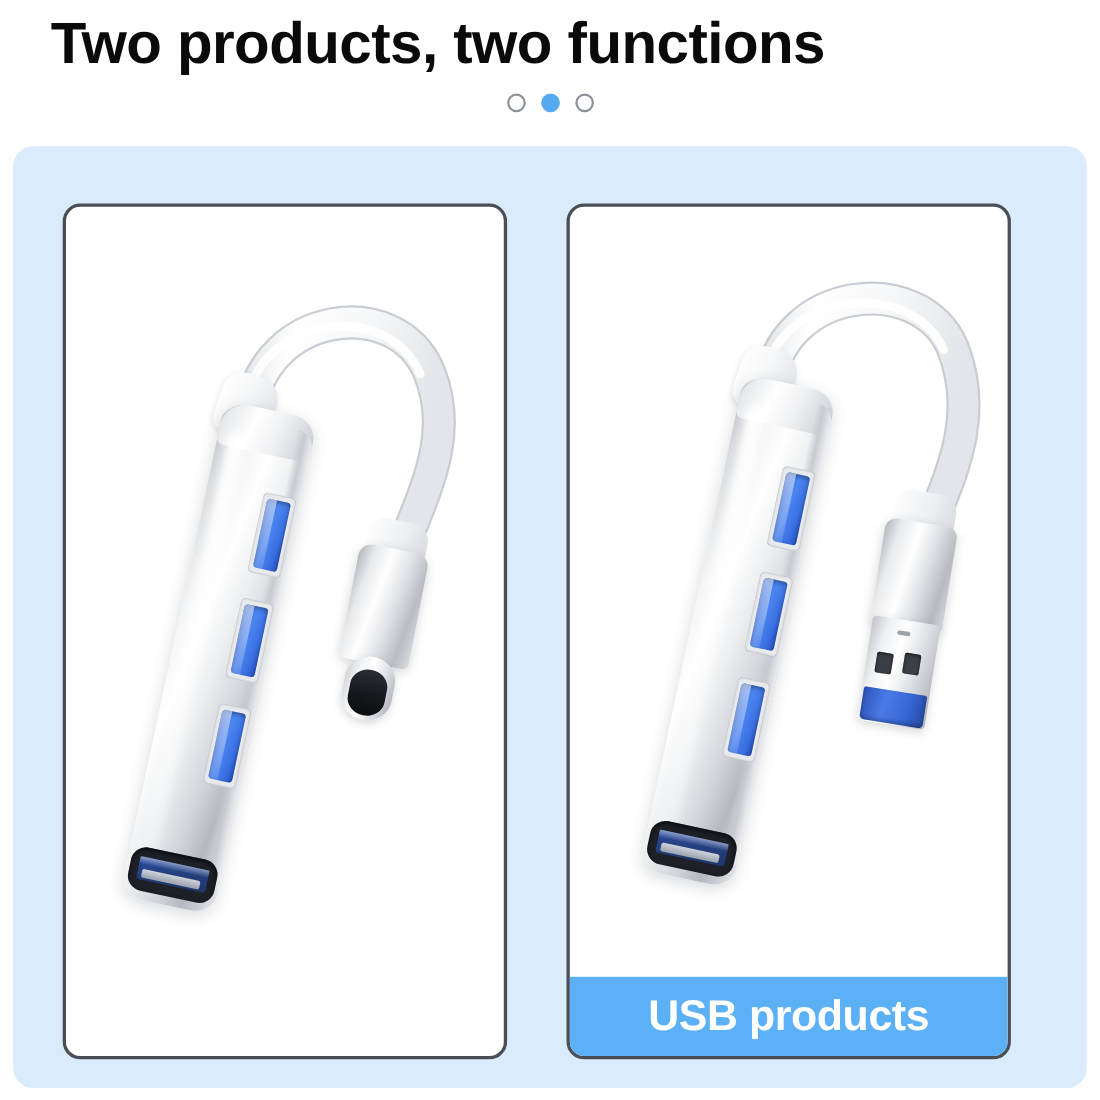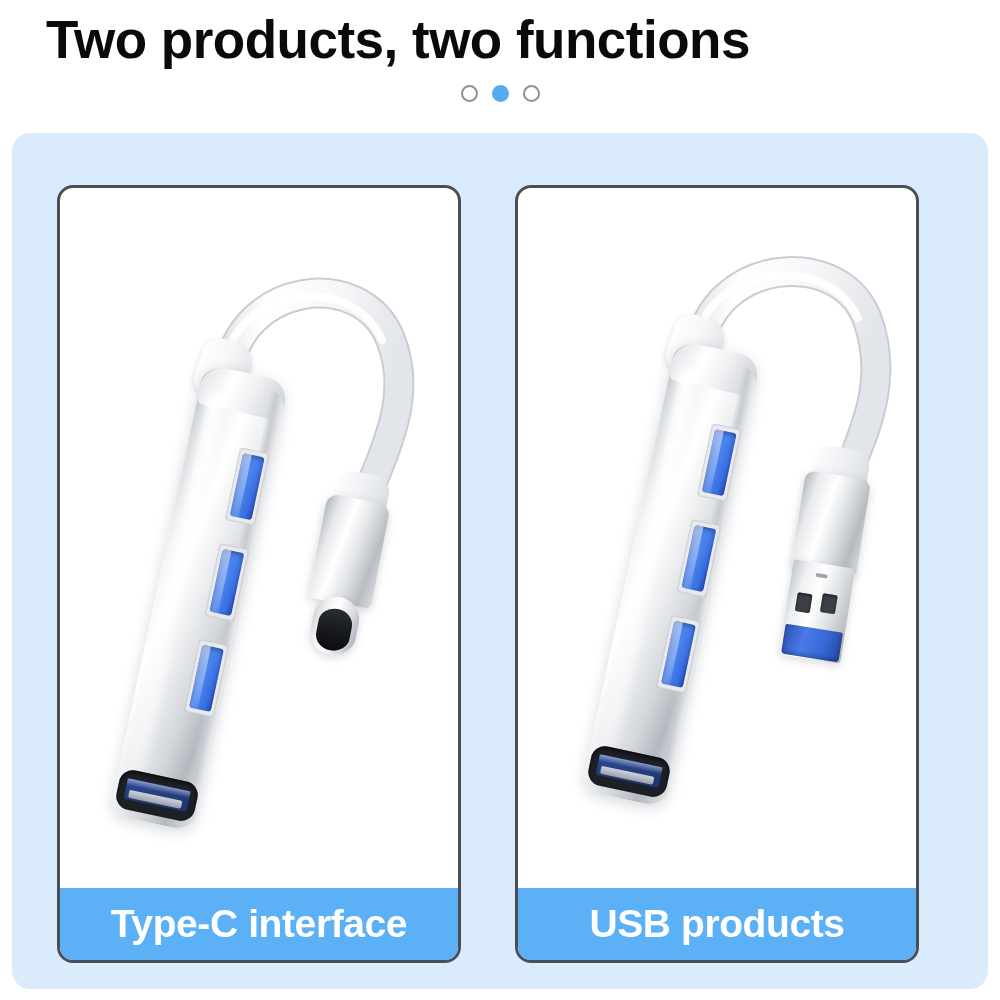--- a/index.html
+++ b/index.html
@@ -289,23 +289,20 @@
           <div class="typec" style="left:268px;top:305px;transform:rotate(11deg);">
             <div class="neck"></div>
             <div class="shell"></div>
             <div class="tip"></div>
             <div class="tipdark"></div>
           </div>
 
         </div>
       </div>
 
-      <div class="label">
-        <span>Type-C interface</span>
-      </div>
     </div>
 
     <div class="card right">
       <div class="stage">
         <div class="product">
 
           <svg class="cable" viewBox="0 0 404 700">
             <defs>
               <linearGradient id="cabGradR" x1="0" y1="0" x2="1" y2="0.3">
                 <stop offset="0%" stop-color="#dfe2e6"></stop>

